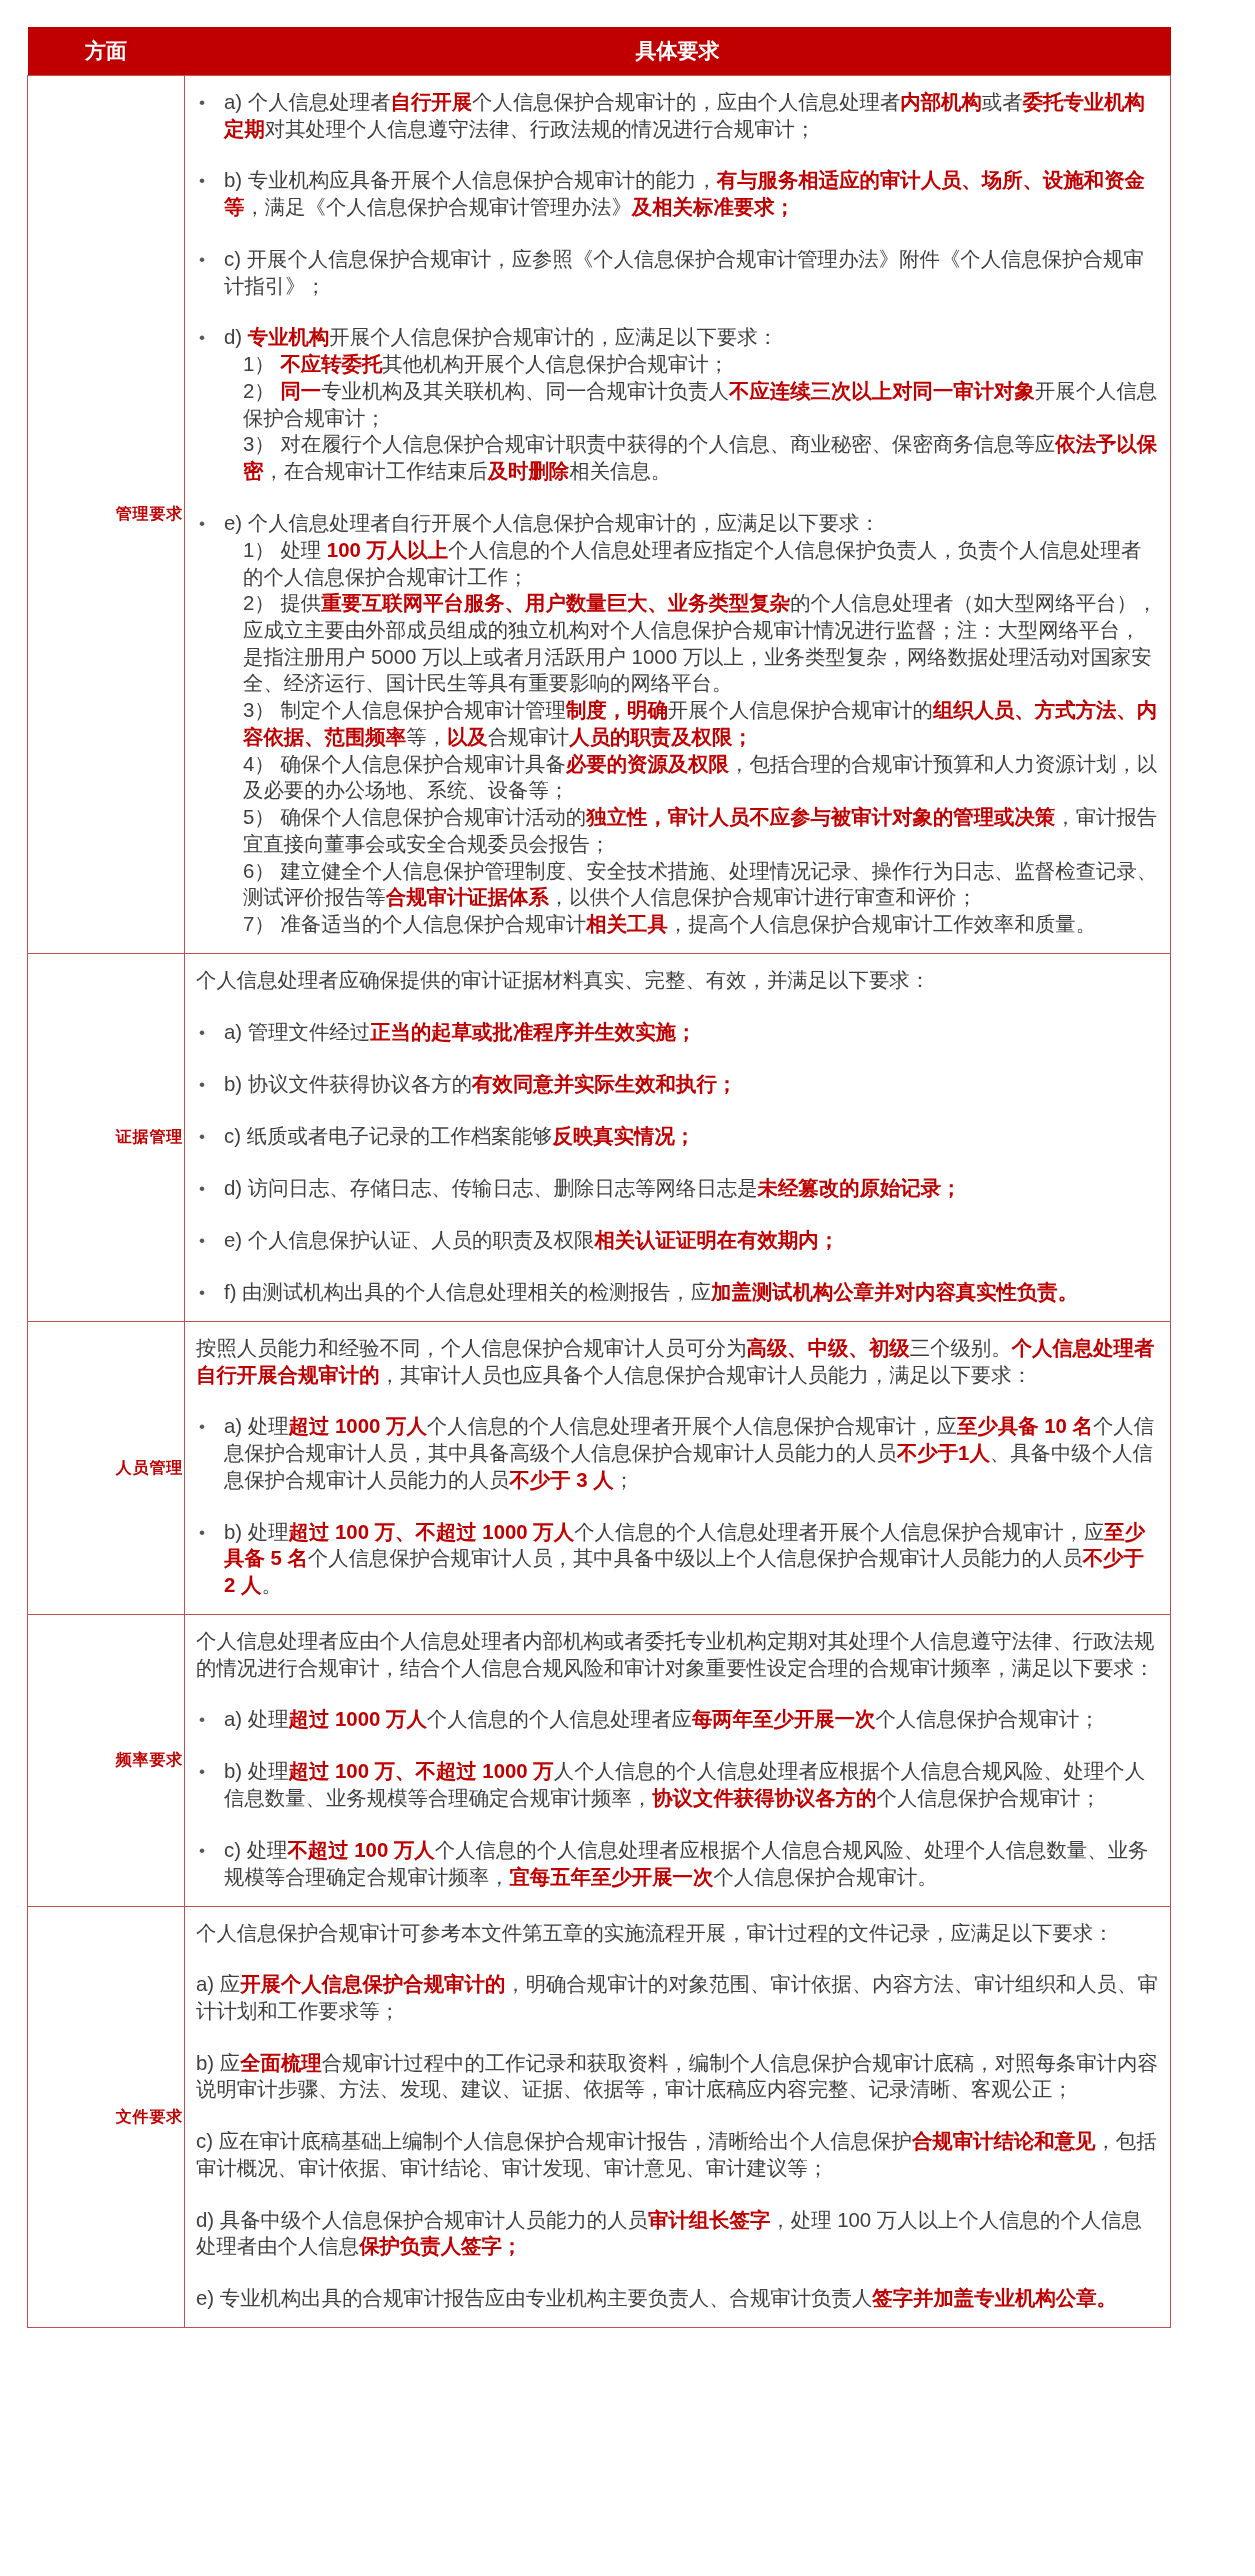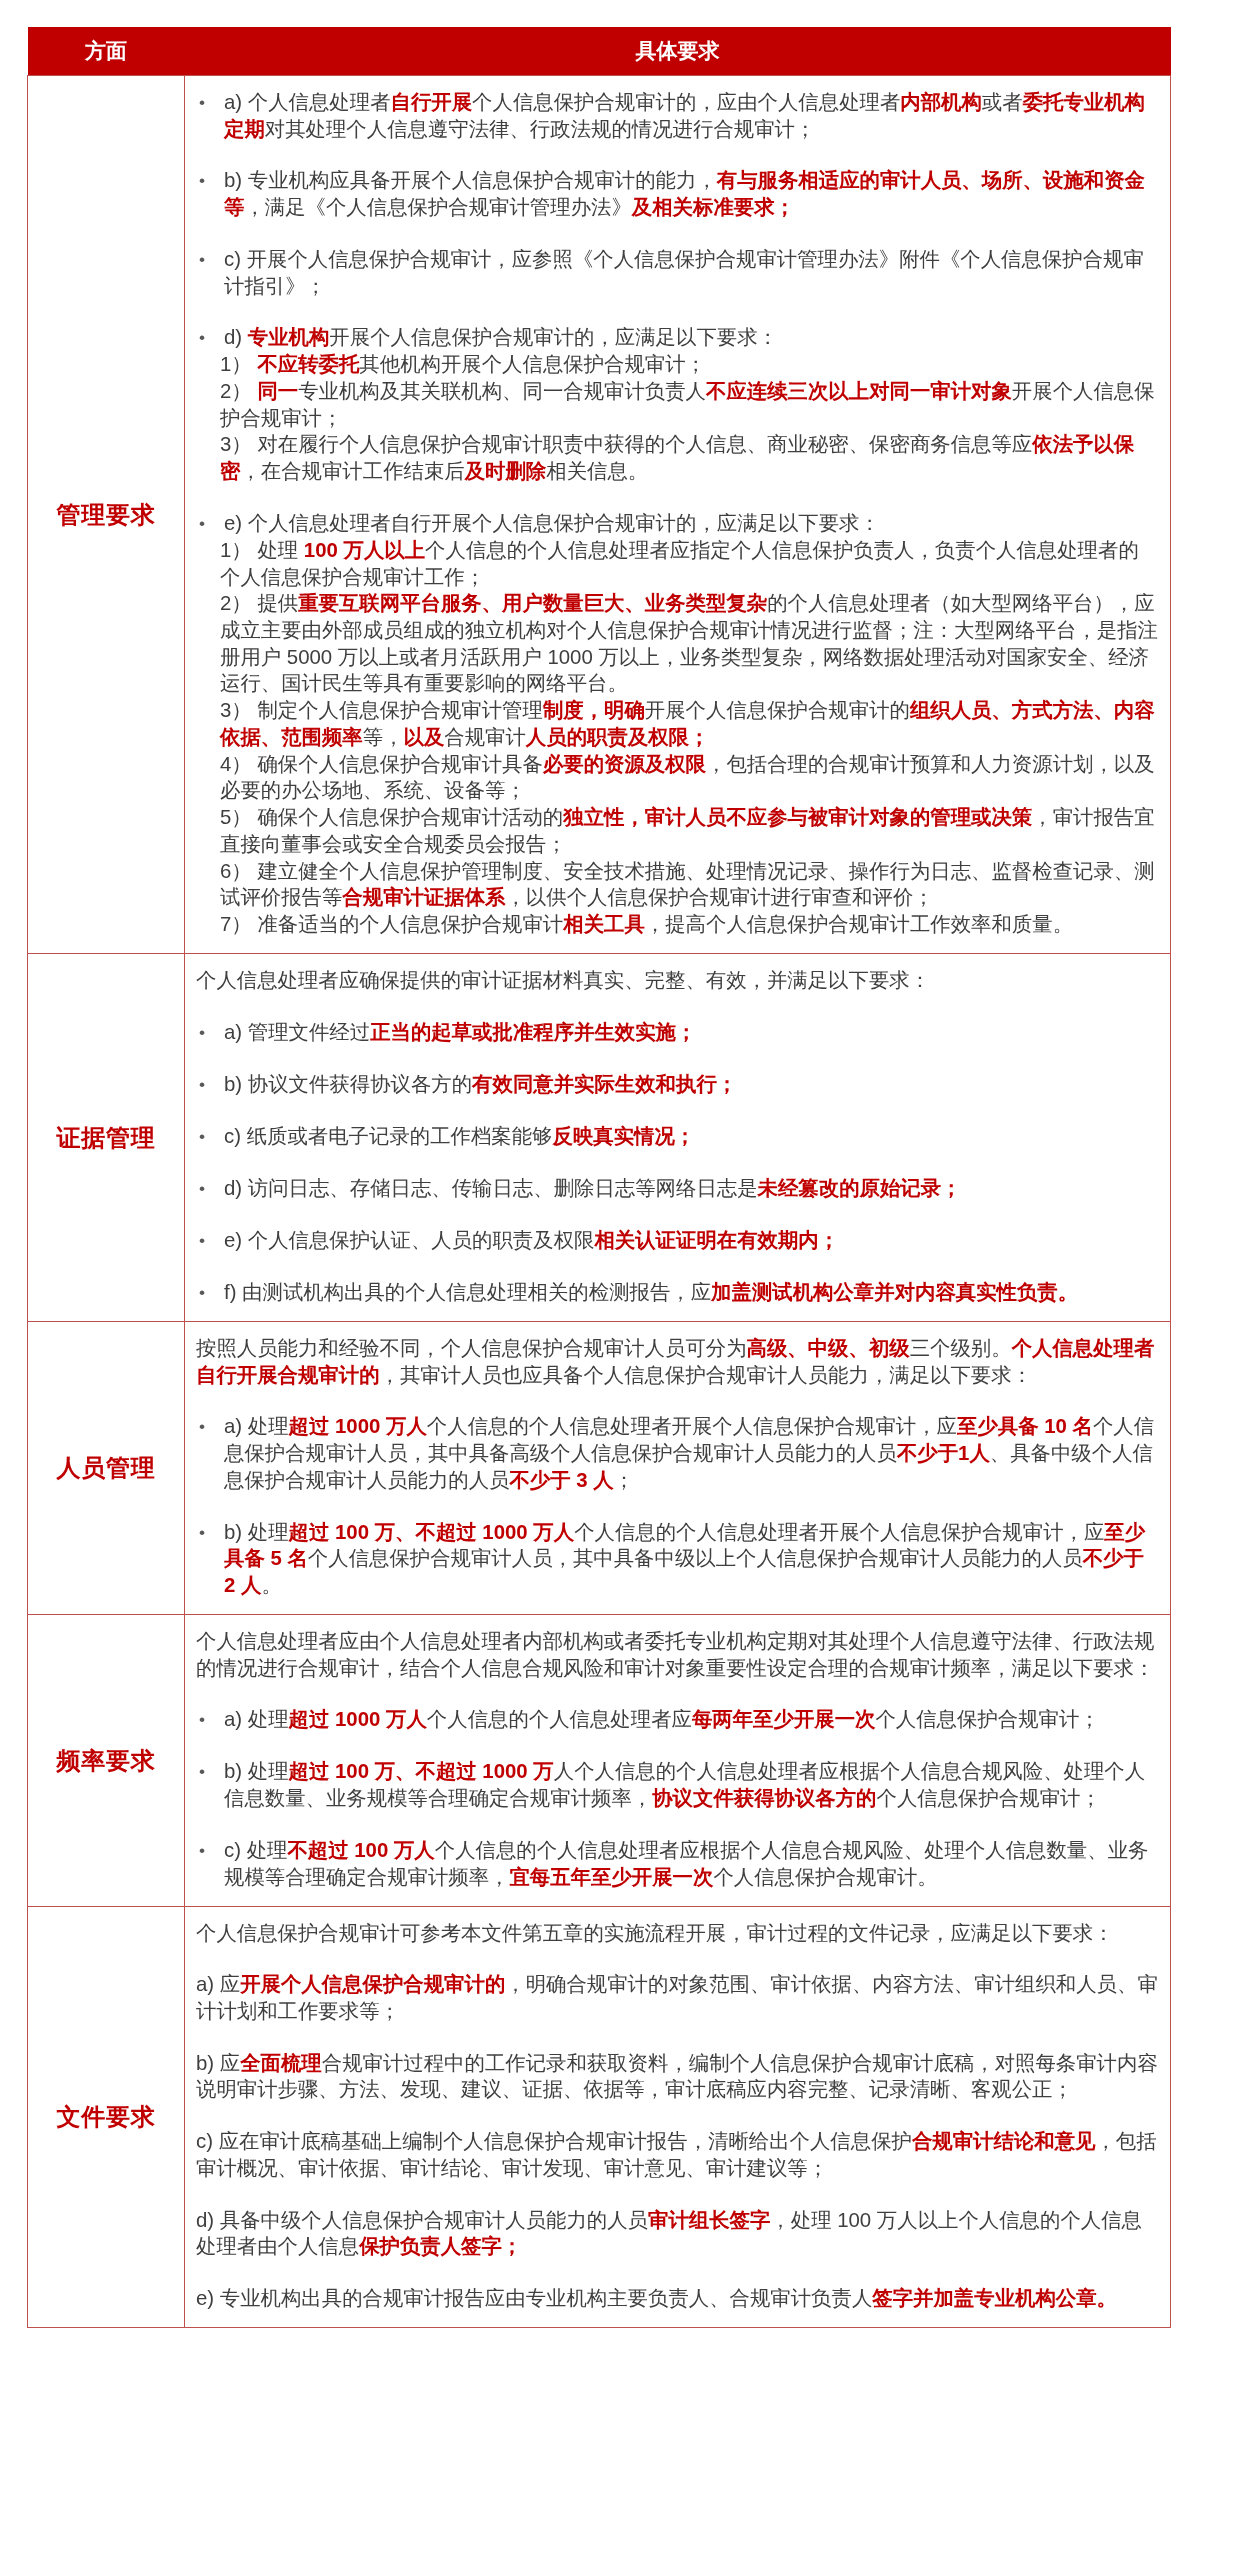--- a/index.html
+++ b/index.html
@@ -46,36 +46,36 @@
     padding:10.2px 0;
     border:0;
   }
   .req-table th.col-aspect{ width:157px; }
   .req-table tbody td{
     border:1.6px solid var(--border);
     background:#ffffff;
     vertical-align:middle;
   }
   td.aspect-cell{
-    text-align:center;
+    text-align:right;
     color:var(--accent);
-    font-size:24px;
+    font-size:16px;
     font-weight:700;
     letter-spacing:0.8px;
   }
   td.content-cell{
     padding:12.6px 11px 15.7px 11px;
     font-size:20.4px;
     line-height:1.31;
     vertical-align:top;
   }
   .item{ margin-top:25px; }
   .item:first-child{ margin-top:0; }
   .item.bullet{ display:flex; align-items:flex-start; }
-  .item.sub{ margin-top:0; margin-left:24px; }
+  .item.sub{ margin-top:0; margin-left:47px; }
   .item.text{ }
   .bullet-glyph{
     flex:0 0 28px;
     width:28px;
     color:var(--bullet);
     font-size:17.3px;
     line-height:27px;
     padding-left:3.1px;
   }
   .item-text{ flex:1 1 auto; }

